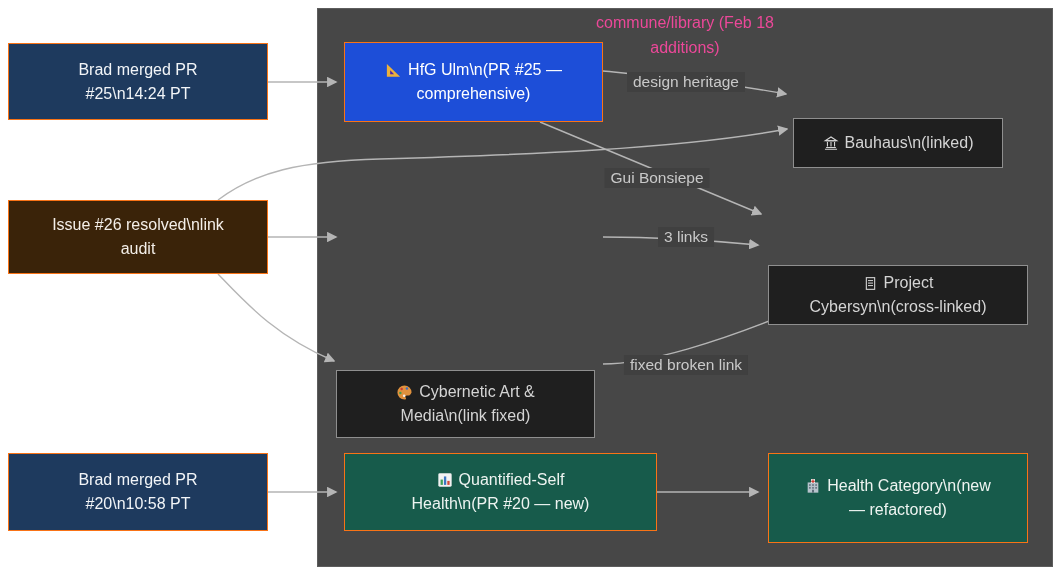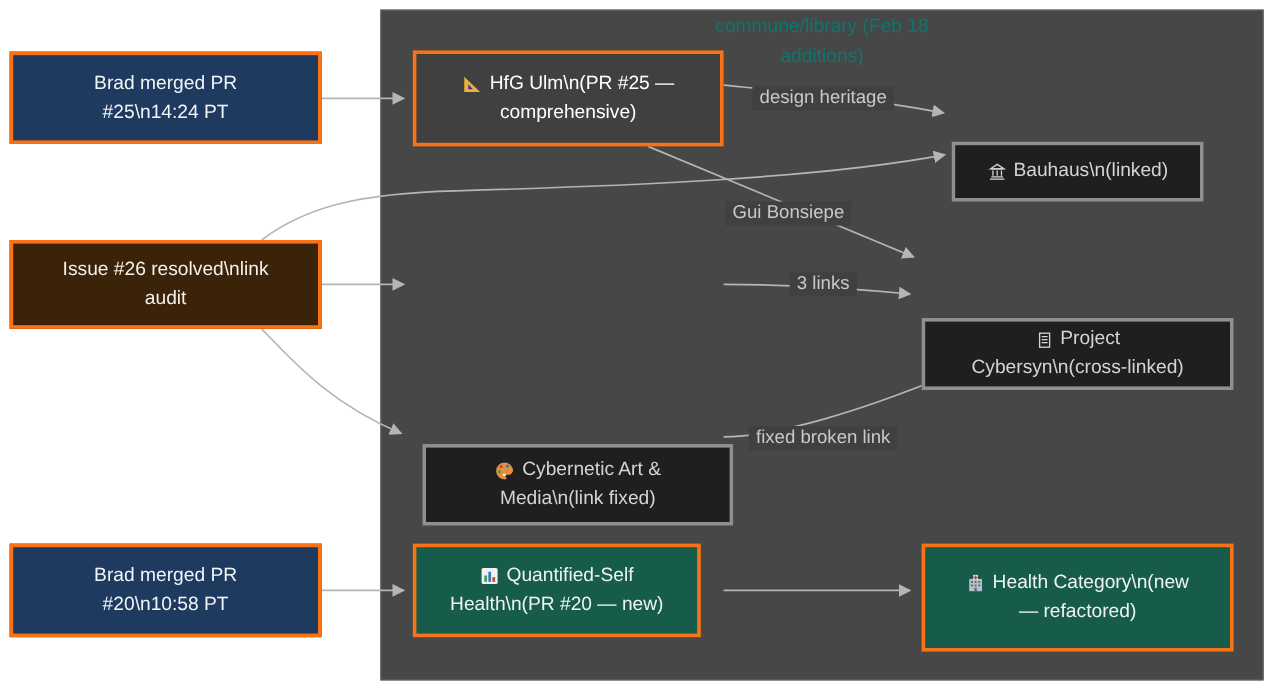--- a/index.html
+++ b/index.html
@@ -9,35 +9,35 @@
     position:relative;overflow:hidden;
     -webkit-font-smoothing:antialiased;
   }
   .canvas{position:absolute;inset:0;}
   .cluster{
     position:absolute;left:317px;top:8px;width:736px;height:559px;
     background:#474747;border:1px solid #5d5d5d;box-sizing:border-box;
   }
   .cluster-title{
     position:absolute;left:535px;top:10px;width:300px;
-    text-align:center;color:#0f766e;font-size:16px;line-height:25px;
+    text-align:center;color:#ec4899;font-size:16px;line-height:25px;
   }
   .cluster-title div{white-space:pre;}
   svg.edges{position:absolute;left:0;top:0;pointer-events:none;}
   .node{
     position:absolute;box-sizing:border-box;
-    border:3px solid #f97316;
+    border:1px solid #f97316;
     display:flex;flex-direction:column;justify-content:center;align-items:center;
     text-align:center;font-size:16px;line-height:24px;padding:2px 6px;
   }
   .node .ln{white-space:pre;display:flex;align-items:center;justify-content:center;gap:6px;}
   .node .ln:empty{display:none;}
   .navy  {background:#1e3a5e;color:#f2f5f8;}
   .brown {background:#3a2309;color:#f4efe9;}
-  .purple{background:#404040;color:#ffffff;}
+  .purple{background:#1d4ed8;color:#ffffff;}
   .dark  {background:#1f1f1f;color:#d4d4d4;border-color:#8f8f8f;margin-top:44px;}
   .green {background:#175b4b;color:#eef4f1;}
   .icon{display:inline-flex;flex:0 0 auto;}
   .icon svg{display:block;}
   .edge-label{
     position:absolute;transform:translate(-50%,-50%);
     background:#404040;color:#c9c9c9;font-size:15.5px;
     padding:1px 6px;white-space:nowrap;
   }
 </style>
@@ -122,42 +122,42 @@
         <svg width="15" height="15" viewBox="0 0 18 18">
           <rect x="4" y="2" width="10" height="14" fill="none" stroke="#d6d6d6" stroke-width="1.3"></rect>
           <path d="M6 5.5 H12 M6 8.5 H12 M6 11.5 H12" stroke="#d6d6d6" stroke-width="1.2"></path>
         </svg>
       </span>
       <span>Project</span>
     </span>
     <span class="ln">Cybersyn\n(cross-linked)</span>
   </div>
 
-  <div class="node dark" style="left:352px;top:326px;width:259px;height:68px;text-align:right;">
+  <div class="node dark" style="left:336px;top:326px;width:259px;height:68px;text-align:right;">
     <span class="ln">
       <span class="icon">
         <svg width="17" height="17" viewBox="0 0 18 18">
           <path d="M9 1.5 a7.5 7.5 0 1 0 0 15 c1.6 0 2-1 1.3-1.9 c-.8-1-.3-2.4 1.2-2.4 l2.5 0 a7.5 7.5 0 0 0 2.5 -3.2 a7.5 7.5 0 0 0 -7.5 -7.5 Z" fill="#e0913d"></path>
           <circle cx="6" cy="5.2" r="1.3" fill="#cc3b33"></circle>
           <circle cx="11.6" cy="4.8" r="1.3" fill="#3b6fc2"></circle>
           <circle cx="4.6" cy="9.6" r="1.3" fill="#3f9a4e"></circle>
           <circle cx="8.6" cy="12.4" r="1.3" fill="#f2f2f2"></circle>
         </svg>
       </span>
       <span>Cybernetic Art &amp;</span>
     </span>
     <span class="ln">Media\n(link fixed)</span>
   </div>
 
   <div class="node navy" style="left:8px;top:453px;width:260px;height:78px;">
     <span class="ln">Brad merged PR</span>
     <span class="ln">#20\n10:58 PT</span>
   </div>
 
-  <div class="node green" style="left:344px;top:453px;width:240px;height:78px;">
+  <div class="node green" style="left:344px;top:453px;width:313px;height:78px;">
     <span class="ln">
       <span class="icon">
         <svg width="16" height="16" viewBox="0 0 18 18">
           <rect x="1.5" y="1.5" width="15" height="15" rx="1.5" fill="#f2f2f2"></rect>
           <rect x="4" y="8.5" width="2.6" height="6" fill="#3fa05a"></rect>
           <rect x="7.8" y="5" width="2.6" height="9.5" fill="#3b77c2"></rect>
           <rect x="11.6" y="10" width="2.6" height="4.5" fill="#d04a3a"></rect>
         </svg>
       </span>
       <span>Quantified-Self</span>

